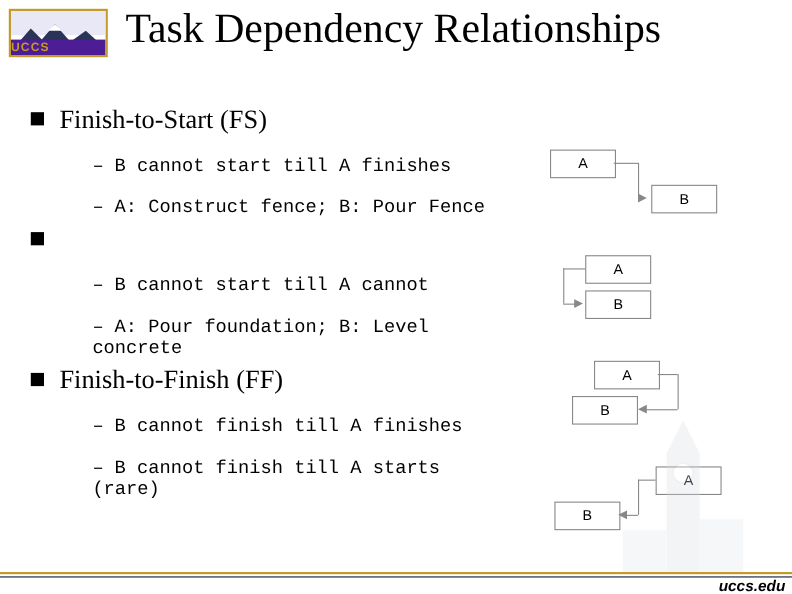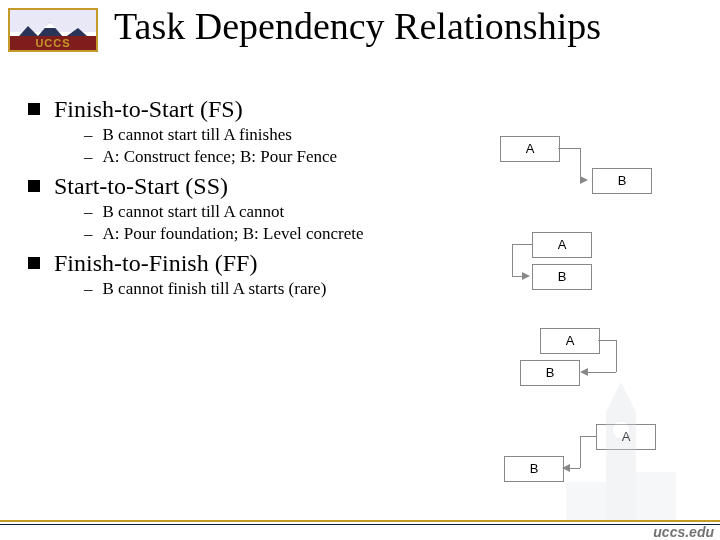--- a/index.html
+++ b/index.html
@@ -1,26 +1,26 @@
 <!DOCTYPE html>
 <html><head>
 <meta charset="utf-8">
 <style>
   html,body{margin:0;padding:0;width:720px;height:540px;background:#fff;font-family:"Times New Roman",Times,serif;color:#000;overflow:hidden}
   .slide{position:relative;width:720px;height:540px}
   .logo{position:absolute;left:8px;top:8px;width:90px;height:44px;border:2px solid #c49a2a;background:#fff;box-sizing:border-box;overflow:hidden}
   .logo .sky{position:absolute;left:0;top:0;right:0;height:22px;background:#e8e8f6}
   .logo .mtn{position:absolute;left:0;bottom:6px}
-  .logo .band{position:absolute;left:0;right:0;bottom:0;height:14px;background:#7f1d1d;color:#c49a2a;font:bold 11px Arial,sans-serif;text-align:center;line-height:14px;letter-spacing:1px}
+  .logo .band{position:absolute;left:0;right:0;bottom:0;height:14px;background:#4c1d95;color:#c49a2a;font:bold 11px Arial,sans-serif;line-height:14px;letter-spacing:1px}
   .title{position:absolute;left:114px;top:4px;font-size:38px;font-family:Liberation Serif, serif}
   .content{position:absolute;left:28px;top:90px;width:440px}
   .section{margin-bottom:2px}
   .h1{font-size:24px;margin:6px 0 2px}
   .h1 .bullet{display:inline-block;width:12px;height:12px;background:#000;margin-right:14px;vertical-align:2px}
-  .sub{font-family:Liberation Serif, serif;font-size:17px;margin:2px 0 2px 56px}
+  .sub{font-family:Liberation Mono, monospace;font-size:17px;margin:19px 0 2px 56px}
   .sub .dash{margin-right:10px}
   .diagrams{position:absolute;left:492px;top:132px;width:200px}
   .dia{position:relative;width:180px;height:74px;margin-bottom:22px}
   .box{position:absolute;border:1px solid #888;background:#fff;font:13px Arial;line-height:24px;text-align:center;height:24px;width:58px}
   .a{}.b{}
   .link{position:absolute;border-color:#888;border-style:solid;border-width:0}
   .arrow{position:absolute;width:0;height:0;border-style:solid}
   
   #fs .a{left:8px;top:4px}
   #fs .b{left:100px;top:36px}
@@ -43,21 +43,21 @@
   #ff .ar{left:88px;top:44px;border-width:4px 8px 4px 0;border-color:transparent #888 transparent transparent}
   
   #sf .a{left:104px;top:4px}
   #sf .b{left:12px;top:36px}
   #sf .l1{left:88px;top:16px;width:16px;border-top-width:1px}
   #sf .l2{left:88px;top:16px;height:32px;border-left-width:1px}
   #sf .l3{left:76px;top:48px;width:12px;border-top-width:1px}
   #sf .ar{left:70px;top:44px;border-width:4px 8px 4px 0;border-color:transparent #888 transparent transparent}
   .footer-line{position:absolute;left:0;bottom:18px;width:720px;height:2px;background:#c49a2a}
   .footer-line2{position:absolute;left:0;bottom:15px;width:720px;height:1px;background:#0a1a3a}
-  .footer-url{position:absolute;right:6px;bottom:0;font:italic 600 14px Arial;color:#737373}
+  .footer-url{position:absolute;right:6px;bottom:0;font:italic 600 14px Arial;color:#000000}
   .tower{position:absolute;right:44px;bottom:18px;opacity:.30}
 </style>
 </head>
 <body>
 
 <div class="slide">
 
   <div class="logo">
     <div class="sky"></div>
     <svg class="mtn" width="86" height="24">
@@ -69,26 +69,27 @@
 
   <div class="title">Task Dependency Relationships</div>
 
   <div class="content">
     <div class="section">
       <div class="h1"><span class="bullet"></span><span>Finish-to-Start (FS)</span></div>
       <div class="sub"><span class="dash">–</span><span>B cannot start till A finishes</span></div>
       <div class="sub"><span class="dash">–</span><span>A: Construct fence; B: Pour Fence</span></div>
     </div>
     <div class="section">
-      <div class="h1"><span class="bullet"></span><span>Start-to-Start (SS)</span></div>
+      <div class="h1"><span class="bullet"></span></div>
       <div class="sub"><span class="dash">–</span><span>B cannot start till A cannot</span></div>
       <div class="sub"><span class="dash">–</span><span>A: Pour foundation; B: Level concrete</span></div>
     </div>
     <div class="section">
       <div class="h1"><span class="bullet"></span><span>Finish-to-Finish (FF)</span></div>
+      <div class="sub"><span class="dash">–</span><span>B cannot finish till A finishes</span></div>
     </div>
     <div class="section">
       <div class="sub"><span class="dash">–</span><span>B cannot finish till A starts (rare)</span></div>
     </div>
   </div>
 
   <div class="diagrams">
     <div class="dia" id="fs">
       <div class="box a">A</div>
       <div class="box b">B</div>

